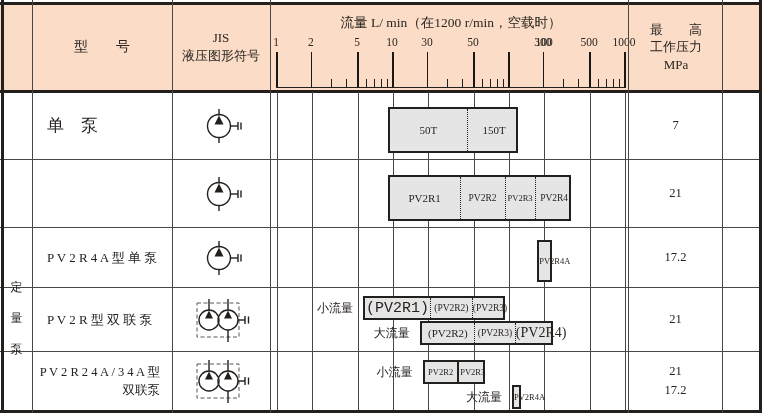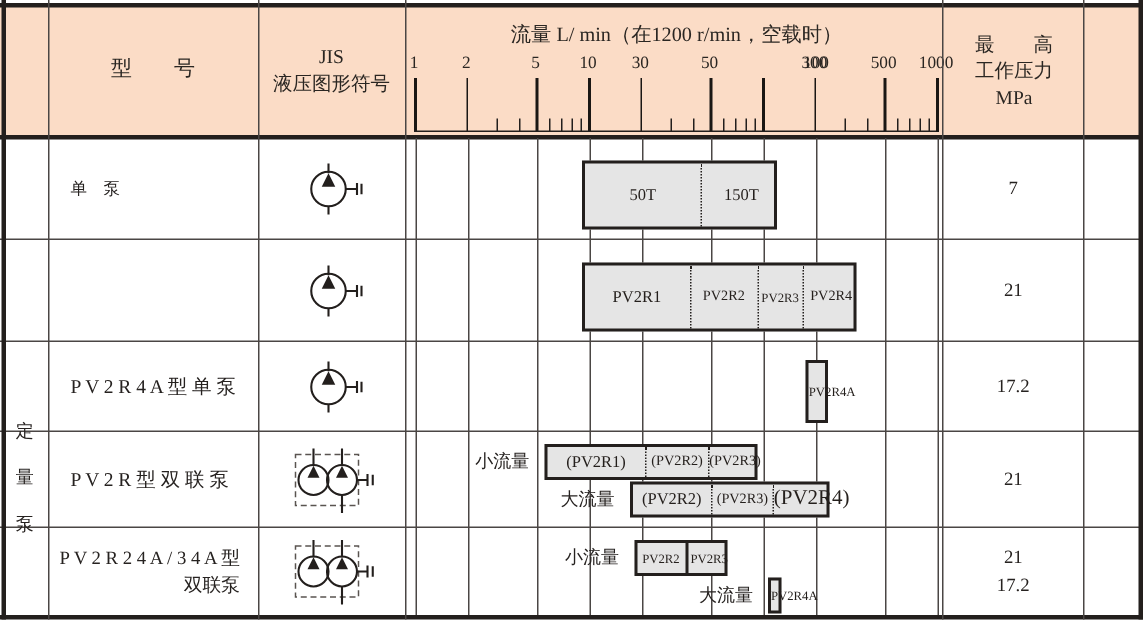--- a/index.html
+++ b/index.html
@@ -211,21 +211,21 @@
       <div class="vline thin" style="left: 590.081px; top: 92px; height: 318px; width: 1.1px;"></div>
       <div class="vline thin" style="left: 625px; top: 92px; height: 318px; width: 1.1px;"></div>
     </div>
 
   <div class="side-label" style="left:1px; top:227px; width:31px; height:183px;">
     <span>定</span>
     <span>量</span>
     <span>泵</span>
   </div>
 
-  <div class="cell left-pad" style="left:33px; top:92px; width:139px; height:67px; font-size:11px;">
+  <div class="cell left-pad" style="left:33px; top:92px; width:139px; height:67px; font-size:17px;">
     <span>单　泵</span>
   </div>
   <div class="cell" style="left:173px; top:92px; width:97px; height:67px;">
     <svg width="46" height="42" viewBox="0 0 46 42">
       <circle cx="20" cy="21" r="11.5" fill="none" stroke="#231f1d" stroke-width="1.4"></circle>
       <polygon points="20,10.5 15.5,19.5 24.5,19.5" fill="#231f1d"></polygon>
       <line x1="20" y1="4" x2="20" y2="10.5" stroke="#231f1d" stroke-width="1.4"></line>
       <line x1="20" y1="32.5" x2="20" y2="38" stroke="#231f1d" stroke-width="1.4"></line>
       <line x1="31.5" y1="21" x2="39" y2="21" stroke="#231f1d" stroke-width="1.4"></line>
       <line x1="39" y1="17" x2="39" y2="25" stroke="#231f1d" stroke-width="1.4"></line>
@@ -337,21 +337,21 @@
         <div class="seg" style="flex: 0 0 37.9736px; font-size: 9.5px;">
           <span>PV2R4</span>
         </div>
       </div>
       <div class="bar" style="left: 537.192px; top: 240px; width: 14.8515px; height: 42px;">
         <div class="seg" style="flex: 0 0 14.8515px; font-size: 8.5px;">
           <span>PV2R4A</span>
         </div>
       </div>
       <div class="bar" style="left: 362.882px; top: 296px; width: 141.917px; height: 24px;">
-        <div class="seg" style="flex: 0 0 65.0374px; font-size: 11px;">
+        <div class="seg" style="flex: 0 0 65.0374px; font-size: 15px; font-family: Liberation Mono, monospace;">
           <span>(PV2R1)</span>
         </div>
         <div class="seg" style="flex: 0 0 41.9604px; font-size: 9.5px;">
           <span>(PV2R2)</span>
         </div>
         <div class="seg" style="flex: 0 0 34.9195px; font-size: 9.5px;">
           <span>(PV2R3)</span>
         </div>
       </div>
       <div class="barlabel" style="left: 316.882px; top: 308px;">小流量</div>

